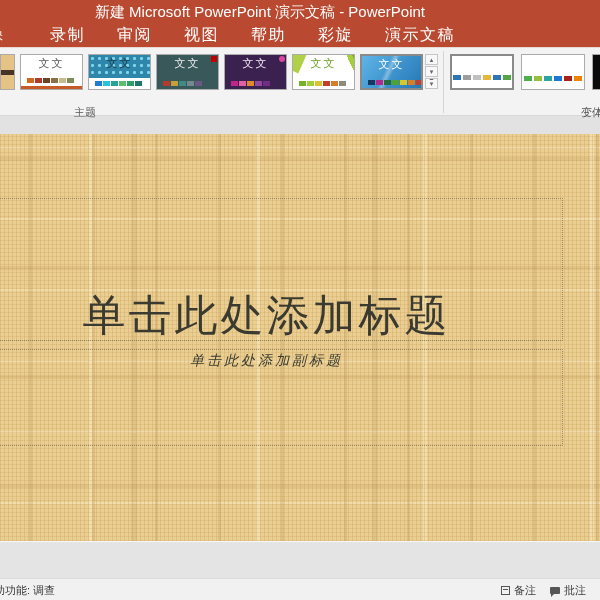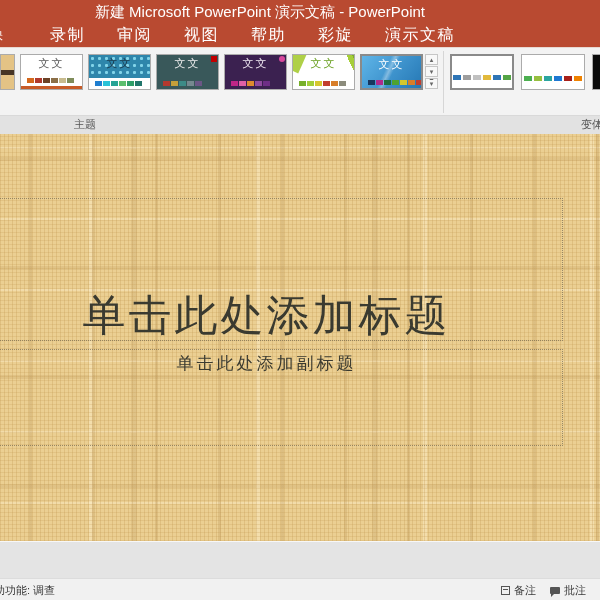--- a/index.html
+++ b/index.html
@@ -48,42 +48,42 @@
   .scrollcol{position:absolute;left:425px;top:6px;display:flex;flex-direction:column;gap:1px;}
   .sbtn{width:13px;height:11px;box-sizing:border-box;border:1px solid #C6C6C6;background:#F8F8F8;
     color:#666;font-size:7px;line-height:9px;text-align:center;cursor:default;}
   .sbtn.more{text-decoration:overline;}
   .vsep{position:absolute;left:443px;top:3px;height:62px;width:1px;background:#D6D6D6;}
   .variants{position:absolute;left:450px;top:6px;display:flex;gap:7px;}
   .vthumb{width:64px;height:36px;box-sizing:border-box;border:1px solid #ABABAB;position:relative;flex:0 0 auto;}
   .vthumb.sel{border:2px solid #8A8A8A;}
   .vthumb .swrow{left:50%;transform:translateX(-50%);bottom:8px;gap:2px;}
   .vthumb .swrow i{width:8px;height:5px;}
-  .glabel{position:absolute;top:69px;font-size:11px;color:#555;white-space:nowrap;}
+  .glabel{position:absolute;top:57px;font-size:11px;color:#555;white-space:nowrap;}
   .glabel.themes{left:74px;}
   .glabel.variants-l{left:581px;}
 
   
   .belt{height:18px;background:#E2E2E2;flex:0 0 auto;}
   .slide{height:407px;position:relative;overflow:hidden;flex:0 0 auto;
     background-color:#EBCF92;
     background-image:
       repeating-linear-gradient(90deg,rgba(196,154,84,.30) 0 1px,transparent 1px 4px),
       repeating-linear-gradient(0deg,rgba(196,154,84,.24) 0 1px,transparent 1px 4px),
       repeating-linear-gradient(90deg,transparent 0 29px,rgba(146,104,44,.16) 29px 32px,transparent 32px 63px),
       repeating-linear-gradient(0deg,transparent 0 37px,rgba(255,244,214,.35) 37px 39px,transparent 39px 71px),
       repeating-linear-gradient(90deg,transparent 0 89px,rgba(255,243,210,.40) 89px 93px,transparent 93px 167px),
       repeating-linear-gradient(0deg,transparent 0 53px,rgba(146,104,44,.12) 53px 57px,transparent 57px 109px),
       repeating-linear-gradient(90deg,transparent 0 131px,rgba(120,84,34,.10) 131px 137px,transparent 137px 241px);}
   .ph{position:absolute;left:-30px;width:593px;border:1px dotted rgba(110,100,80,.65);
     box-sizing:border-box;display:flex;justify-content:center;cursor:text;}
   .ph-title{top:64px;height:143px;align-items:flex-end;padding-bottom:2px;}
   .ph-title .ptext{font-size:43px;letter-spacing:3px;color:#3A3A30;font-weight:400;line-height:1.05;white-space:nowrap;}
   .ph-sub{top:215px;height:97px;align-items:flex-start;padding-top:2px;}
-  .ph-sub .ptext{font-size:17px;letter-spacing:3px;color:#3A3A30;white-space:nowrap;}
+  .ph-sub .ptext{font-size:14px;letter-spacing:3px;color:#3A3A30;white-space:nowrap;font-style:italic;}
 
   
   .under{height:36px;background:#E4E4E4;border-top:1px solid #F7F7F7;flex:0 0 auto;}
   .statusbar{height:23px;background:#F1F1F1;border-top:1px solid #DCDCDC;flex:1 0 auto;
     display:flex;align-items:center;font-size:11px;color:#3A3A3A;position:relative;}
   .sleft{position:absolute;left:-6px;white-space:nowrap;cursor:default;}
   .sright{position:absolute;right:14px;display:flex;gap:14px;align-items:center;}
   .sitem{display:flex;align-items:center;gap:4px;cursor:default;}
   .ic-note{width:9px;height:9px;box-sizing:border-box;border:1px solid #555;position:relative;}
   .ic-note::after{content:"";position:absolute;left:1px;right:1px;top:2px;border-top:1px solid #555;}

